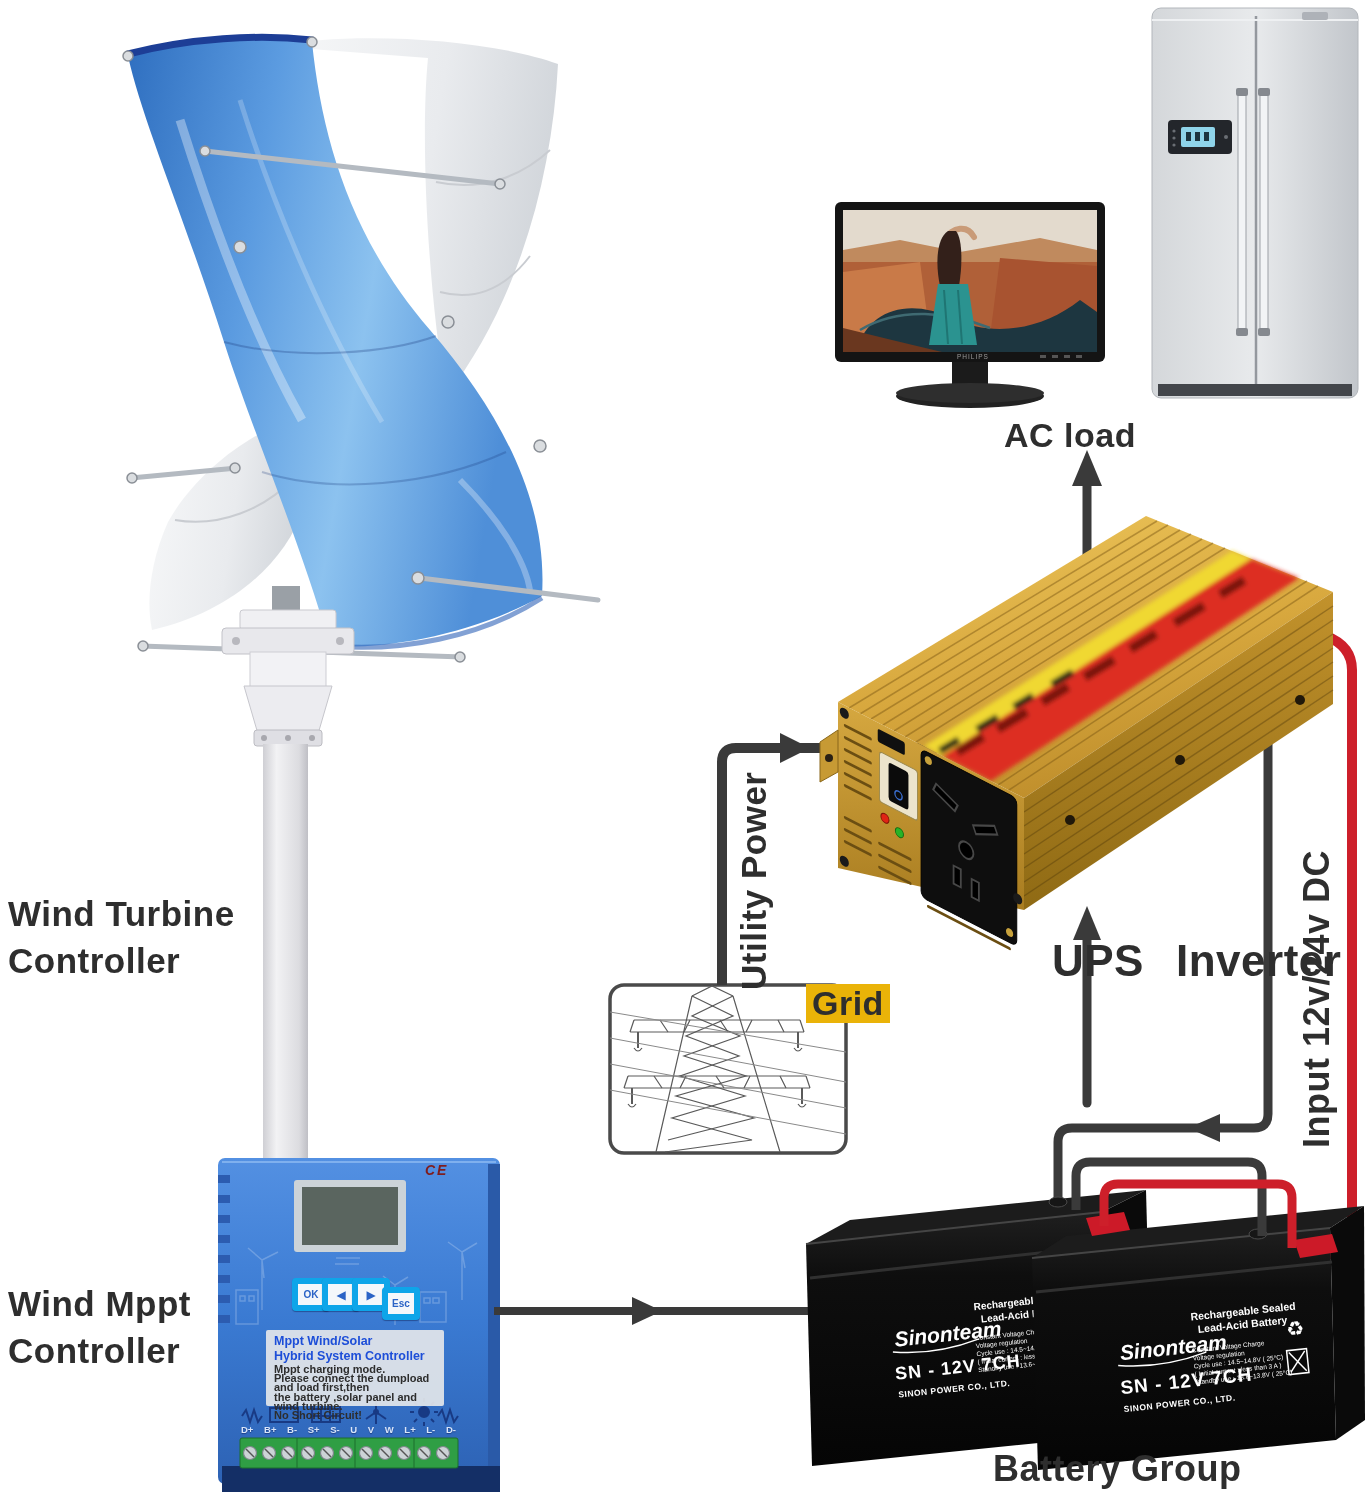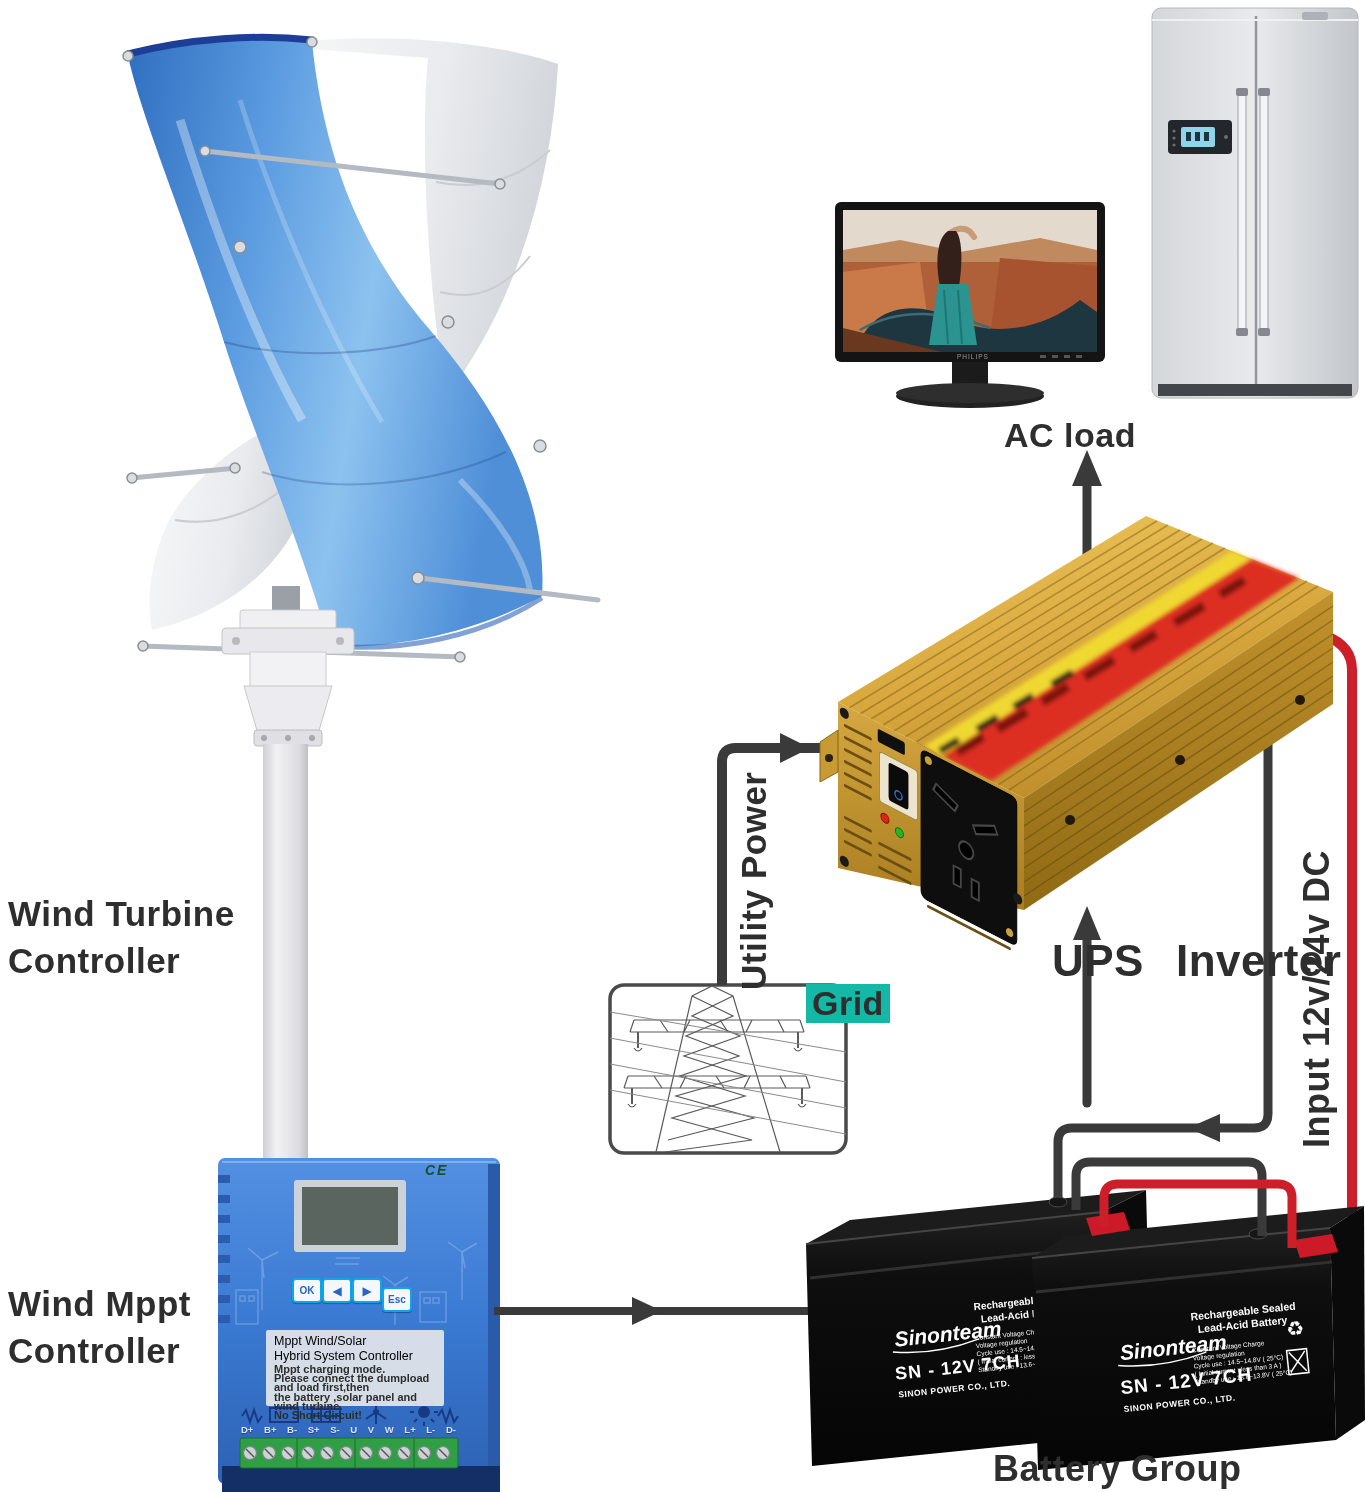--- a/index.html
+++ b/index.html
@@ -2,32 +2,32 @@
 <html><head>
 <meta charset="utf-8">
 <style>
   html,body{margin:0;padding:0;background:#fff;}
   body{width:1365px;height:1492px;position:relative;overflow:hidden;
        font-family:"Liberation Sans","DejaVu Sans",sans-serif;}
   #scene{position:absolute;left:0;top:0;}
   .lbl{position:absolute;font-weight:bold;color:#2e2e2e;letter-spacing:.5px;}
   .big{font-size:35px;line-height:47px;}
   .rot{transform:rotate(-90deg);transform-origin:0 0;white-space:nowrap;}
-  .gridlbl{background:#14b8a6;padding:0 6px;}
-  .ctlbtn{position:absolute;background:#f4f7fb;border:2px solid #0ea5e9;border-radius:4px;
+  .gridlbl{background:#eab308;padding:0 6px;}
+  .ctlbtn{position:absolute;background:#f4f7fb;border:6px solid #0ea5e9;border-radius:4px;
           width:26px;height:21px;display:flex;align-items:center;justify-content:center;
           color:#2b63c6;font-weight:bold;font-size:10px;box-shadow:0 1px 1px rgba(0,0,40,.35);}
   .panel{position:absolute;left:266px;top:1330px;width:178px;height:76px;
          background:rgba(226,229,233,.93);border-radius:2px;padding:4px 6px 0 8px;box-sizing:border-box;}
-  .panel .t{font-size:12.5px;line-height:14.5px;font-weight:normal;color:#000000;}
+  .panel .t{font-size:12.5px;line-height:14.5px;font-weight:bold;color:#1d4ed8;}
   .panel .n{font-size:11px;line-height:9.2px;color:#2d2d2d;margin-top:2px;font-weight:bold;}
   .terms{position:absolute;left:241px;top:1424px;width:215px;display:flex;
          justify-content:space-between;font-size:9.5px;font-weight:bold;color:#d9e6fa;
          text-shadow:0 1px 1px rgba(0,0,60,.4);}
-  .ce{position:absolute;left:425px;top:1162px;color:#14532d;font-size:14px;font-weight:bold;
+  .ce{position:absolute;left:425px;top:1162px;color:#7f1d1d;font-size:14px;font-weight:bold;
       letter-spacing:2px;font-style:italic;}
 </style>
 </head>
 <body>
 
 <svg id="scene" width="1365" height="1492" viewBox="0 0 1365 1492">
   <defs>
     <linearGradient id="blueBlade" x1="0" y1="0" x2="1" y2="0.25">
       <stop offset="0" stop-color="#2f6fc0"></stop>
         <stop offset="0.35" stop-color="#5b9be0"></stop>

